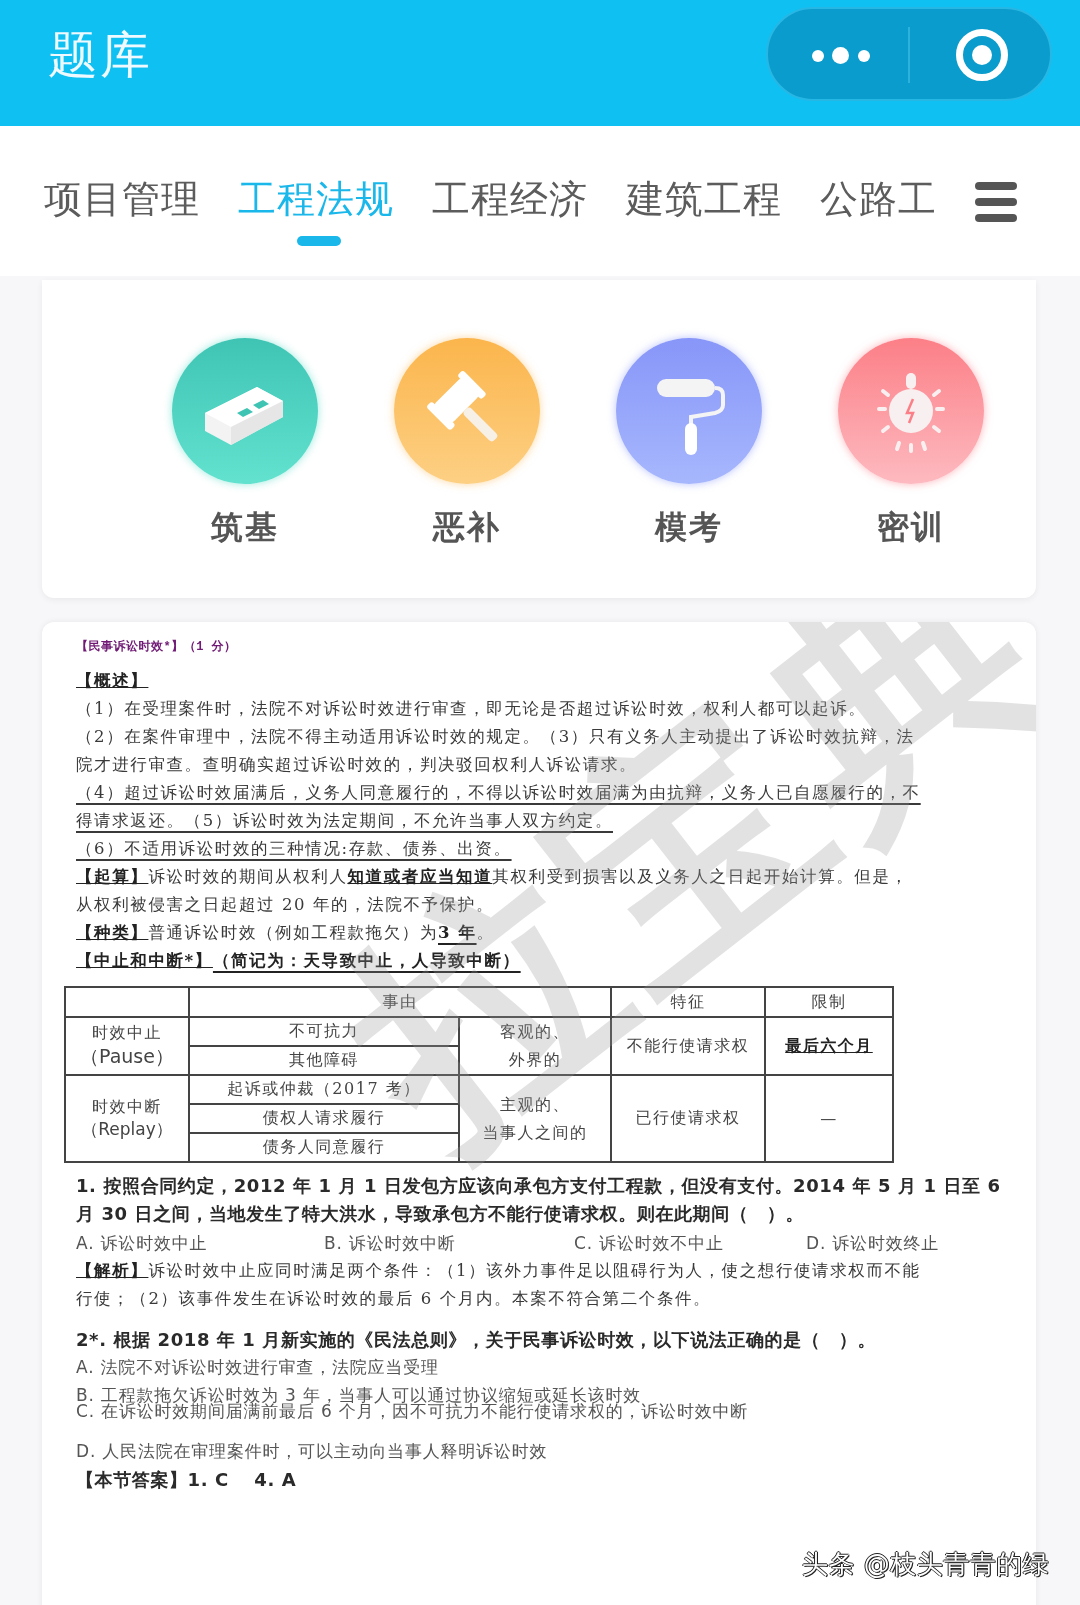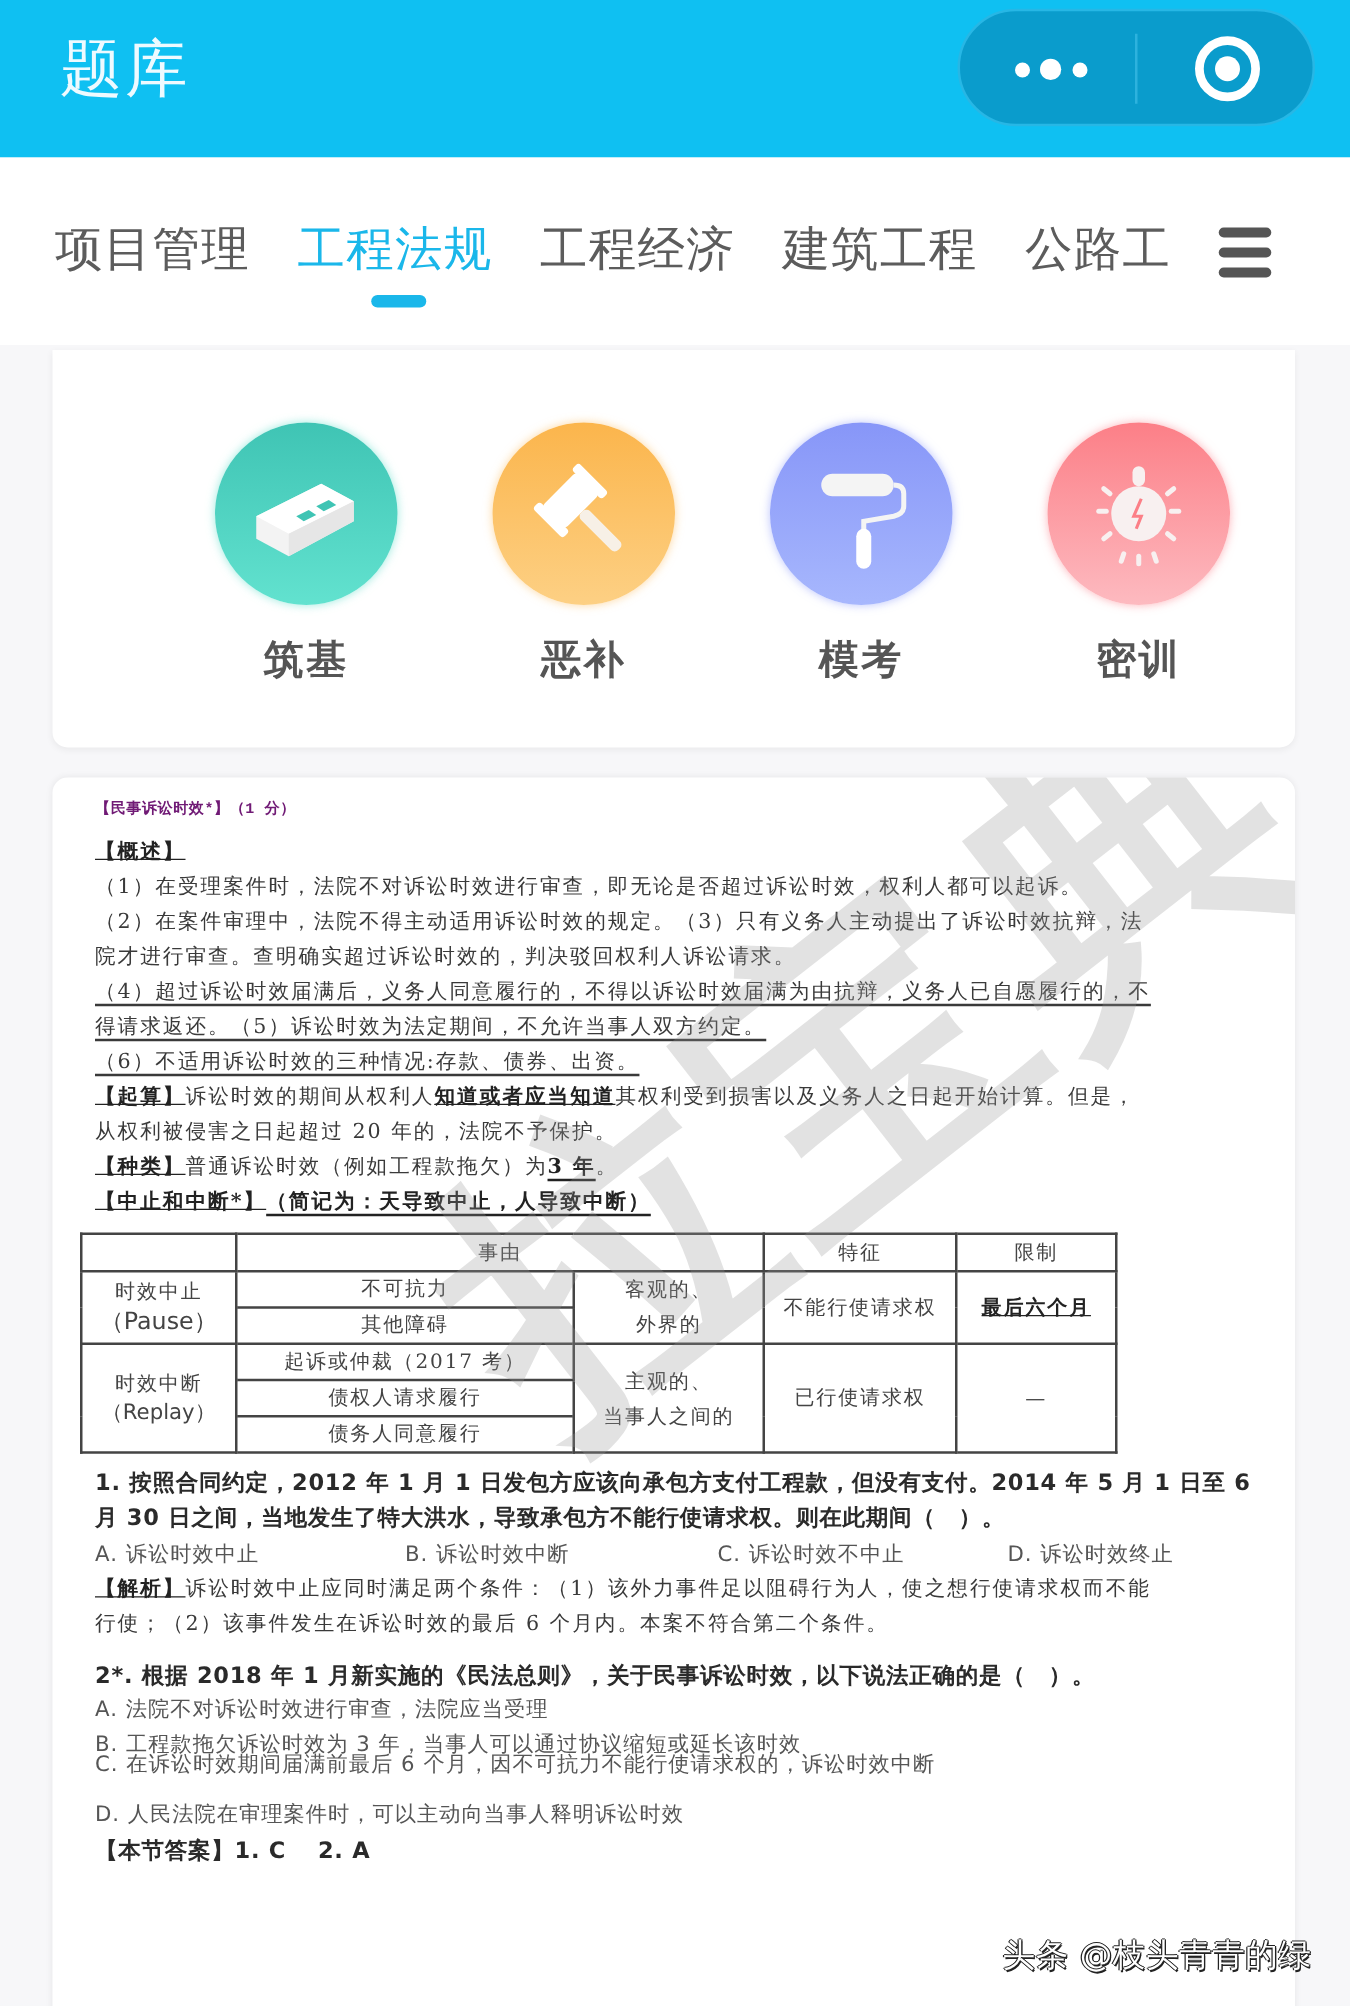--- a/index.html
+++ b/index.html
@@ -234,19 +234,19 @@
       <span class="bold">【解析】</span><span>诉讼时效中止应同时满足两个条件：（1）该外力事件足以阻碍行为人，使之想行使请求权而不能</span>
     </div>
     <div class="line" style="top:652px">行使；（2）该事件发生在诉讼时效的最后 6 个月内。本案不符合第二个条件。</div>
 
     <div class="line q" style="top:692px">2*. 根据 2018 年 1 月新实施的《民法总则》，关于民事诉讼时效，以下说法正确的是（　）。</div>
     <div class="line opt" style="top:720px">A. 法院不对诉讼时效进行审查，法院应当受理</div>
     <div class="line opt" style="top:748px">B. 工程款拖欠诉讼时效为 3 年，当事人可以通过协议缩短或延长该时效</div>
     <div class="line opt" style="top:764px">C. 在诉讼时效期间届满前最后 6 个月，因不可抗力不能行使请求权的，诉讼时效中断</div>
     <div class="line opt" style="top:804px">D. 人民法院在审理案件时，可以主动向当事人释明诉讼时效</div>
     <div class="line q" style="top:832px">
-      <span>【本节答案】</span><span>1. C　 2. A</span>
+      <span>【本节答案】</span><span>1. C　 4. A</span>
     </div>
   </div>
   <div class="watermark">拉宝典</div>
 </div>
 
 <div class="source-tag">头条 @枝头青青的绿</div>
 
 </body></html>

